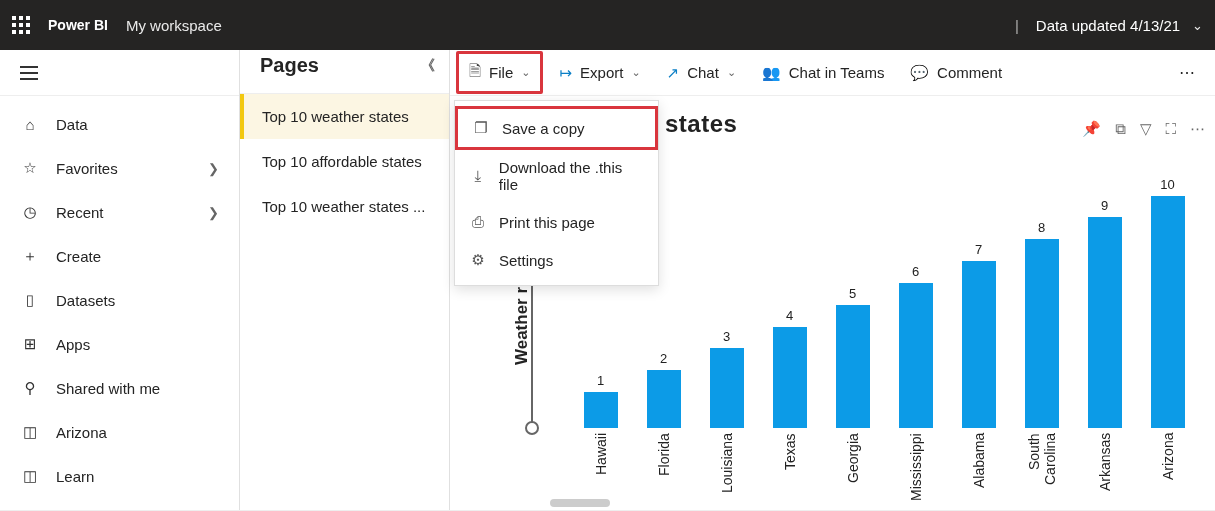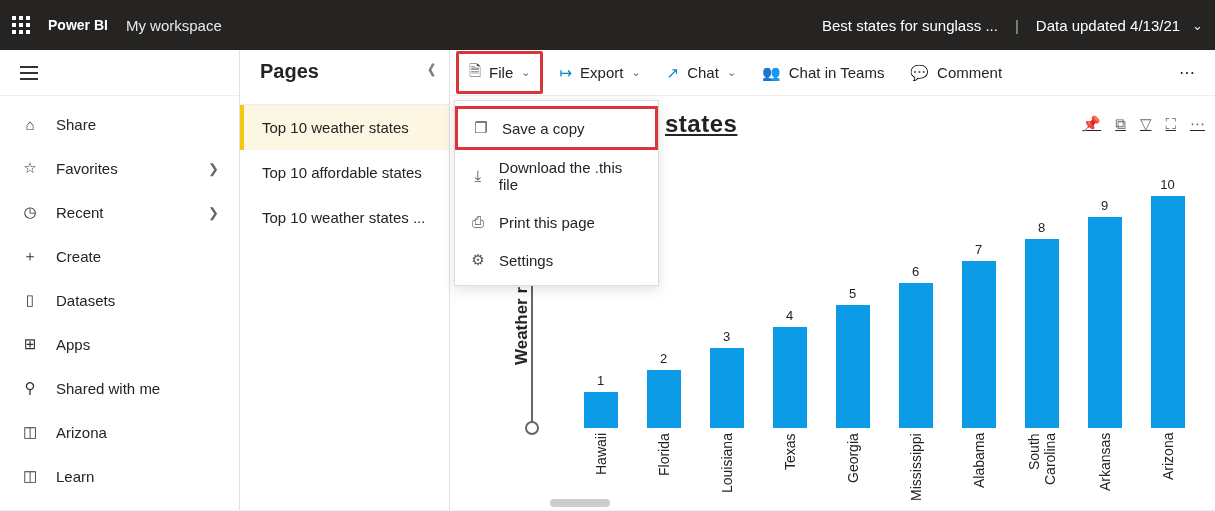--- a/index.html
+++ b/index.html
@@ -20,42 +20,42 @@
   .leftnav { width: 240px; border-right: 1px solid #e0e0e0; display:flex; flex-direction:column; }
   .nav-toggle { height:46px; display:flex; align-items:center; padding:0 20px; border-bottom:1px solid #eee; }
   .hamburger { width:18px; height:14px; display:flex; flex-direction:column; justify-content:space-between; }
   .hamburger span { height:2px; background:#333; }
   .nav-items { padding-top:6px; }
   .nav-item { height:44px; display:flex; align-items:center; padding: 0 20px; gap:16px; font-size:15px; color:#242424; cursor:pointer; position:relative;}
   .nav-item .arrow { margin-left:auto; color:#666; font-size:13px; }
   .nav-icon { width:20px; text-align:center; color:#333; }
 
   .pages { width: 210px; border-right:1px solid #e0e0e0; }
-  .pages-header { height:55px; display:flex; align-items:center; justify-content:space-between; padding:0 18px 12px 20px; border-bottom:1px solid #eee; font-size:20px; font-weight:600; }
+  .pages-header { height:44px; display:flex; align-items:center; justify-content:space-between; padding:0 18px 12px 20px; border-bottom:1px solid #eee; font-size:20px; font-weight:600; }
   .collapse-icon { font-size:14px; color:#666; letter-spacing:-4px; }
   .page-item { padding:14px 4px 14px 22px; font-size:15px; cursor:pointer; white-space:nowrap; overflow:hidden; text-overflow:ellipsis; }
   .page-item.active { background:#fcf6e3; border-left:4px solid #f2c811; padding-left:18px; font-weight:400; }
 
   .report { flex:1; position:relative; }
   .toolbar { height:46px; border-bottom:1px solid #eee; display:flex; align-items:center; padding:0 10px 0 6px; gap: 2px; }
   .tb-btn { display:flex; align-items:center; gap:8px; padding:6px 12px; font-size:15px; cursor:pointer; border-radius:2px; }
   .tb-icon { color:#444; }
   .tb-chev { font-size:11px; color:#666; }
   .tb-file { border:3px solid #d9353d; border-radius:2px; margin-right:2px; padding:6px 10px; }
   .tb-more { margin-left:auto; padding:4px 8px; letter-spacing:2px; }
 
   
   .dropdown { position:absolute; left:4px; top:50px; width:205px; background:#fff; border:1px solid #ddd; box-shadow:0 4px 12px rgba(0,0,0,.12); padding:6px 0; z-index:10; }
   .dd-item { display:flex; align-items:center; gap:12px; padding:10px 14px; font-size:15px; cursor:pointer; }
   .dd-item.highlight { border:3px solid #d9353d; margin:-1px 0; }
   .dd-icon { width:18px; text-align:center; color:#555; }
 
   
   .vis { position:absolute; left:15px; right:10px; top:60px; bottom:5px; }
-  .vis-header { display:flex; align-items:center;text-decoration:underline; }
+  .vis-header { display:flex; align-items:flex-end; }
   .vis-title { font-size:24px; font-weight:600; letter-spacing:.5px; color:#222; margin-left:200px; }
   .vis-actions { margin-left:auto; display:flex; gap:14px; color:#666; font-size:15px; }
   .vis-actions span{cursor:pointer;}
   .chart-wrap { position:absolute; left:18px; right:0; top:48px; bottom:12px; }
   .ylabel { position:absolute; left:0; top:50%; transform: translateY(-50%) rotate(-90deg); transform-origin:center; font-weight:700; font-size:17px; white-space:nowrap;}
   .axis { position:absolute; left:48px; top:0; bottom:65px; width:2px; background:#666;}
   .axis-end { position:absolute; left:42px; width:14px; height:14px; border:2px solid #666; border-radius:50%; background:#fff;}
   .bars { position:absolute; left:90px; right:10px; bottom:65px; top:0; display:flex; align-items:flex-end; gap:8px;}
   .bar-col { flex:1; display:flex; flex-direction:column; align-items:center;margin-top:27px; }
   .bar-val { font-size:13px; color:#222; margin-bottom:4px; }
@@ -75,41 +75,40 @@
       <span></span>
       <span></span>
       <span></span>
       <span></span>
       <span></span>
       <span></span>
   </div>
   <div class="brand">Power BI</div>
   <div class="workspace">My workspace</div>
   <div class="top-center">
-    <span>Best states for sunglass ...</span>
     <span class="top-sep">|</span>
     <span>Data updated 4/13/21</span>
     <span class="chev">⌄</span>
   </div>
 </div>
 
 <div class="main">
 
   <div class="leftnav">
     <div class="nav-toggle">
       <div class="hamburger">
           <span></span>
           <span></span>
           <span></span>
         </div>
     </div>
     <div class="nav-items">
       <div class="nav-item">
         <span class="nav-icon">⌂</span>
-        <span>Share</span>
+        <span>Data</span>
       </div>
       <div class="nav-item">
         <span class="nav-icon">☆</span>
         <span>Favorites</span>
         <span class="arrow">❯</span>
       </div>
       <div class="nav-item">
         <span class="nav-icon">◷</span>
         <span>Recent</span>
         <span class="arrow">❯</span>

